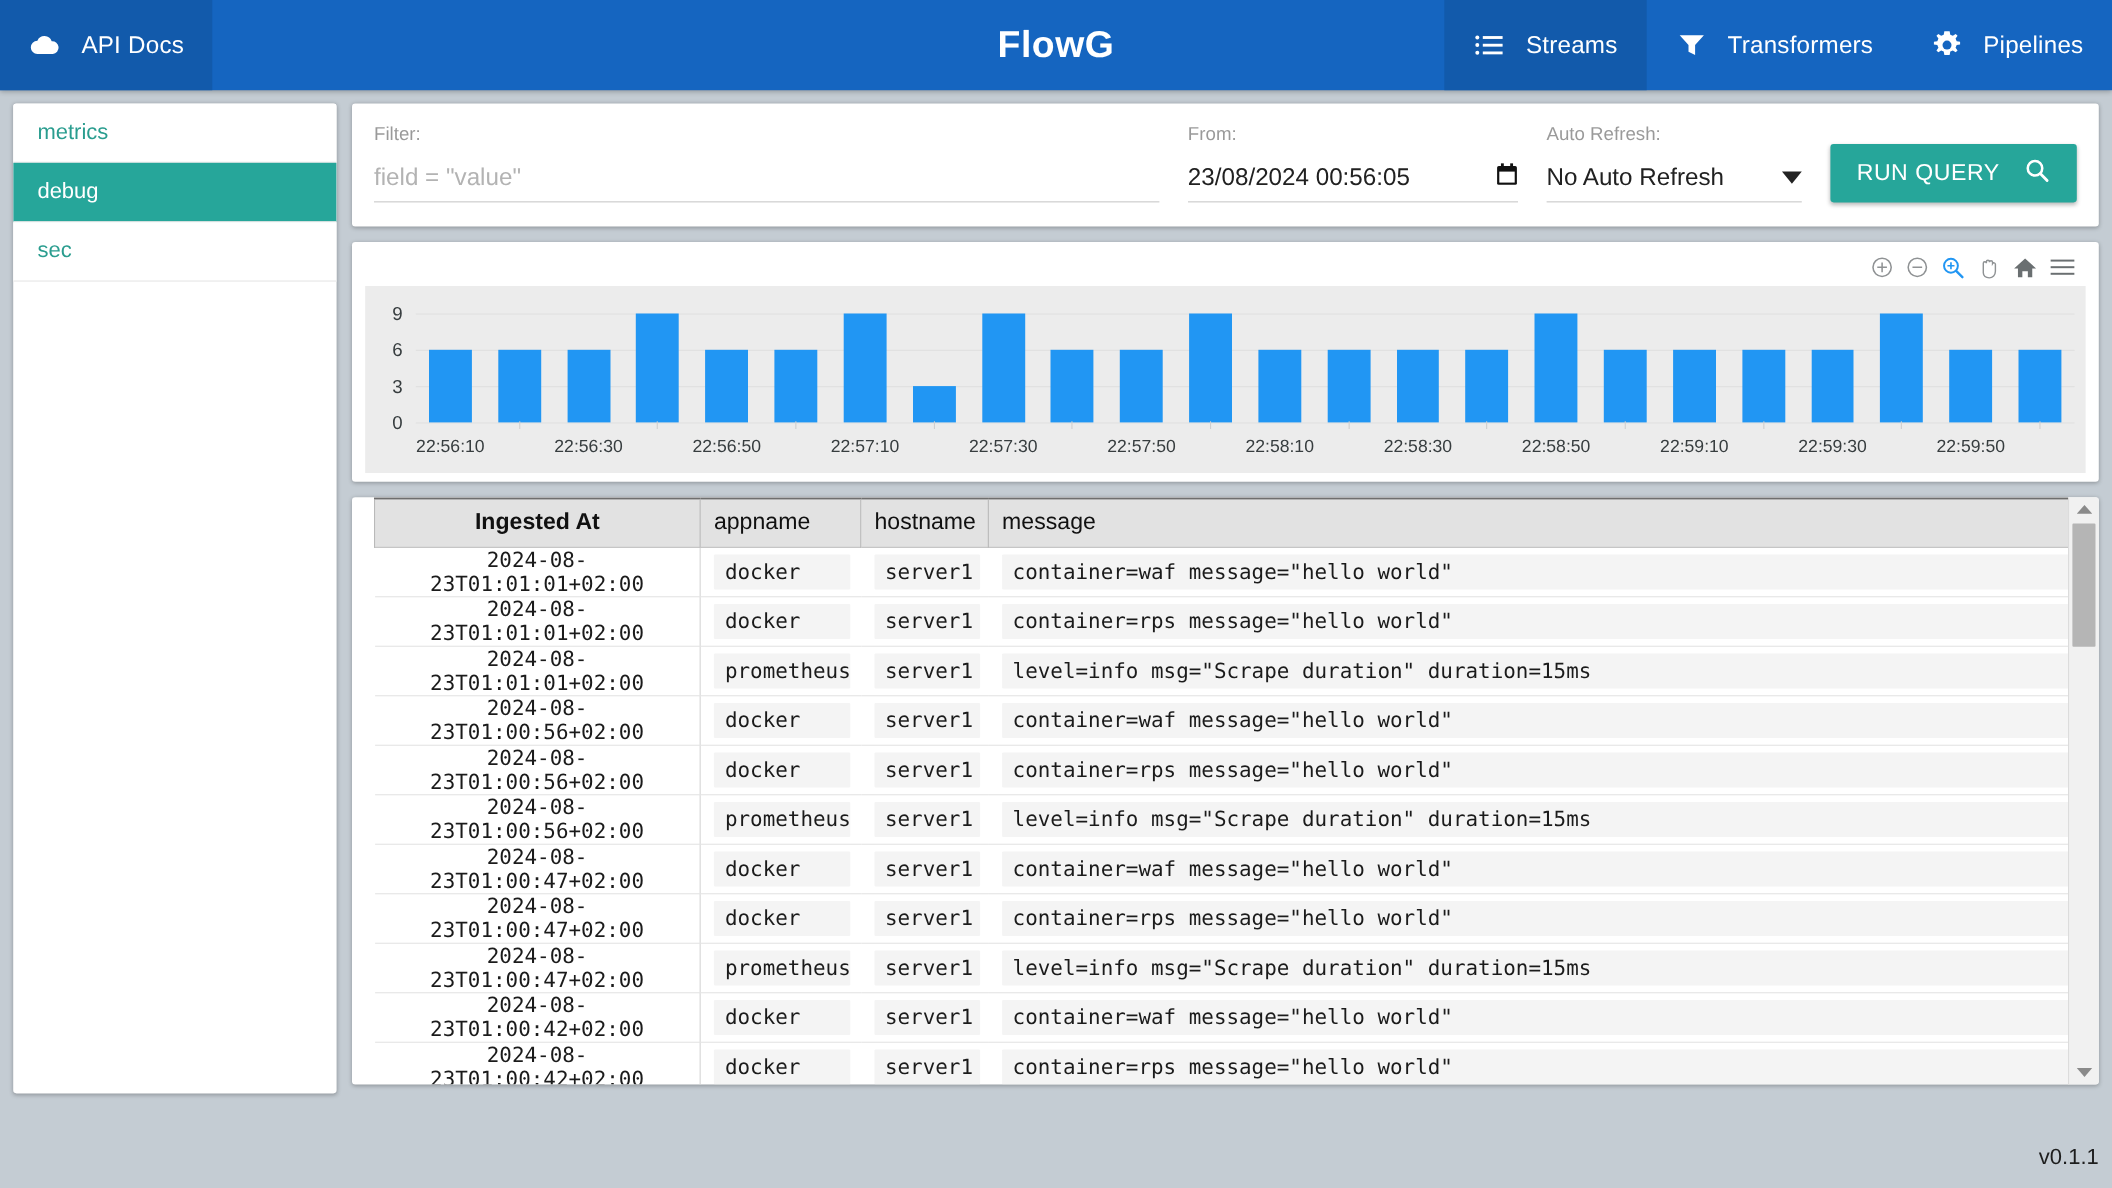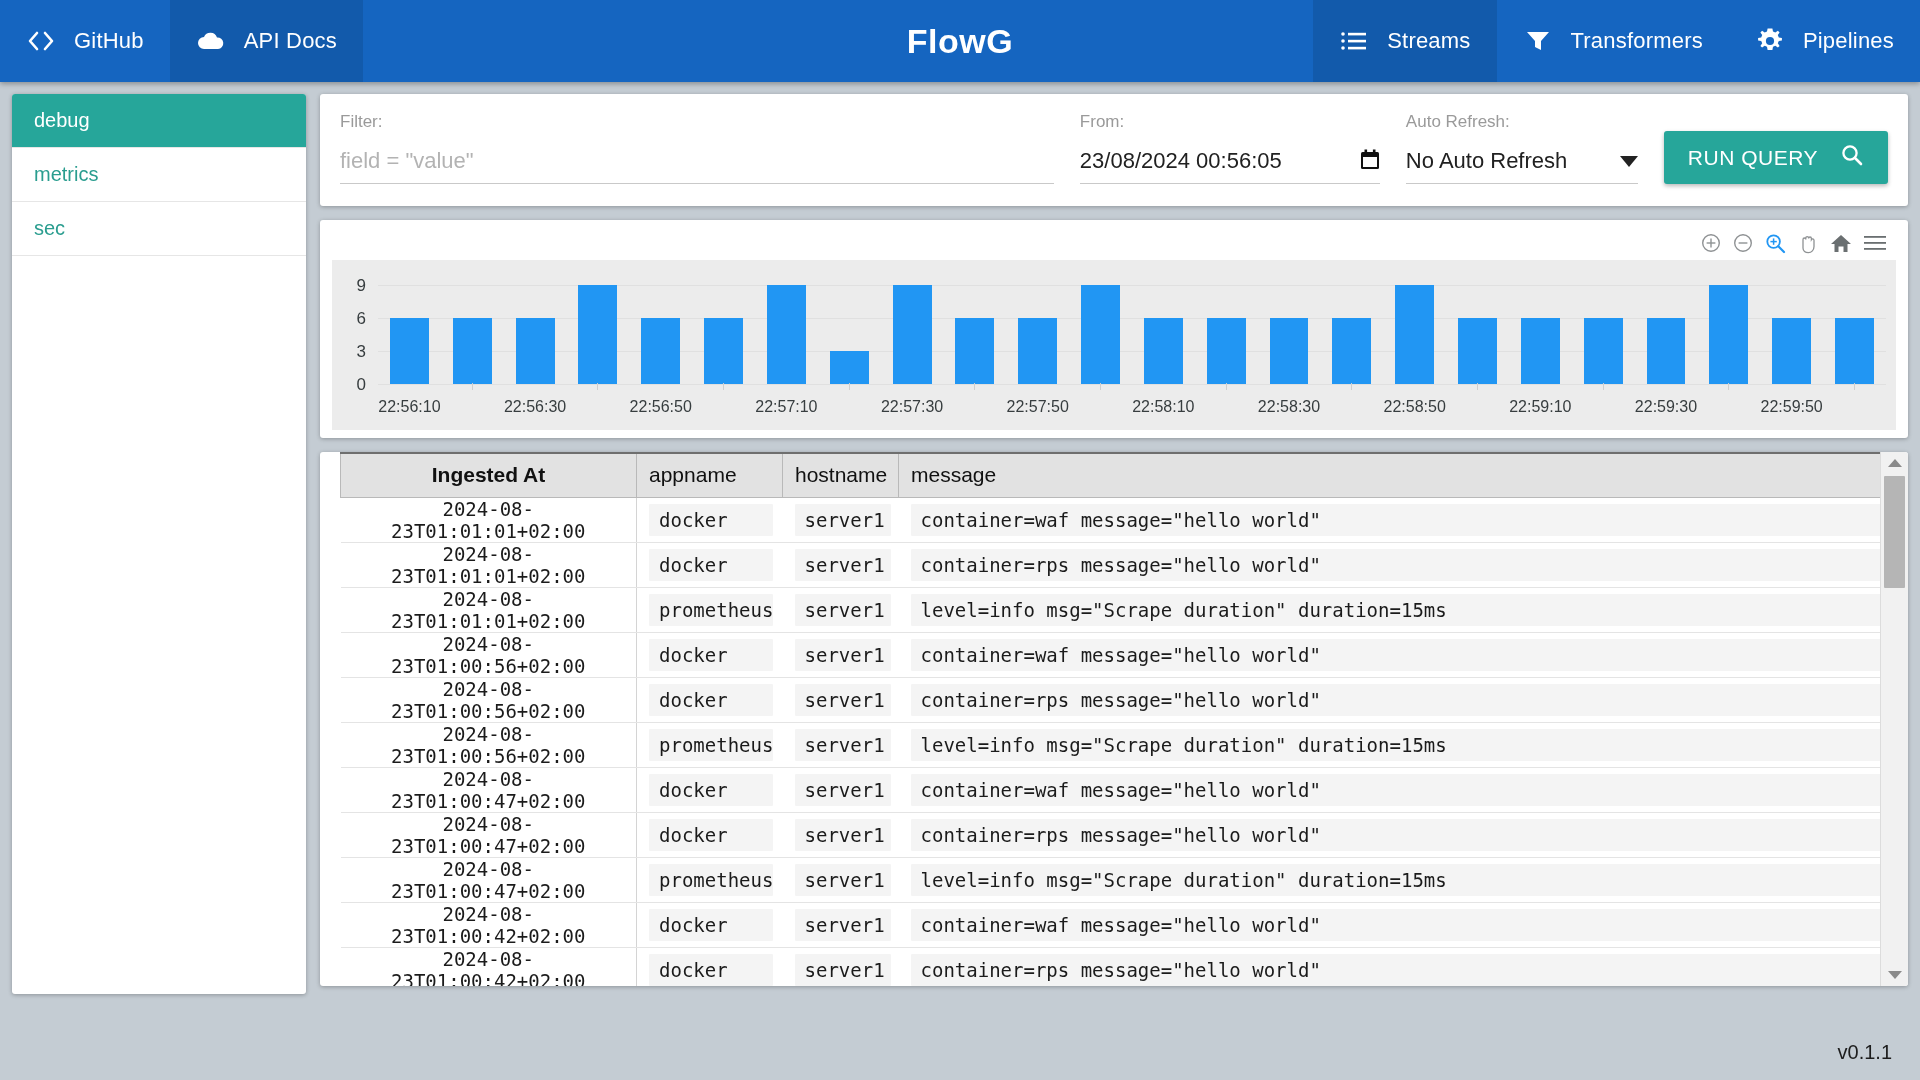--- a/index.html
+++ b/index.html
@@ -285,39 +285,30 @@
 
   
   .footer {
     position: absolute;
     left: 0; right: 0; bottom: 0;
     height: 56px;
     background: #c4ccd3;
     display: flex;
     align-items: center;
     justify-content: flex-end;
-    padding-right: 28px;
+    padding-right: 12px;
     font-size: 20px;
     color: #1d1d1d;
   }
 </style>
 </head>
 <body>
 
 <div class="navbar">
   <div class="nav-left">
-    <div class="nav-btn">
-      <span class="nav-icon">
-        <svg width="28" height="22" viewBox="0 0 28 22">
-            <path d="M10 3 L3 11 L10 19" stroke="#fff" stroke-width="2.6" fill="none" stroke-linecap="round" stroke-linejoin="round"></path>
-            <path d="M18 3 L25 11 L18 19" stroke="#fff" stroke-width="2.6" fill="none" stroke-linecap="round" stroke-linejoin="round"></path>
-          </svg>
-      </span>
-      <span>GitHub</span>
-    </div>
     <div class="nav-btn active">
       <span class="nav-icon">
         <svg width="30" height="22" viewBox="0 0 30 22">
             <path d="M8 19 A6 6 0 0 1 8 7 A7 7 0 0 1 21 7.5 A5.5 5.5 0 0 1 22 19 Z" fill="#fff"></path>
           </svg>
       </span>
       <span>API Docs</span>
     </div>
   </div>
 
@@ -353,25 +344,25 @@
         </svg>
       </span>
       <span>Pipelines</span>
     </div>
   </div>
 </div>
 
 <div class="body-wrap">
 
   <div class="sidebar">
+    <div class="side-item">
+      <span>metrics</span>
+    </div>
     <div class="side-item active">
       <span>debug</span>
-    </div>
-    <div class="side-item">
-      <span>metrics</span>
     </div>
     <div class="side-item">
       <span>sec</span>
     </div>
   </div>
 
   <div class="content">
 
     <div class="query-panel">
 

